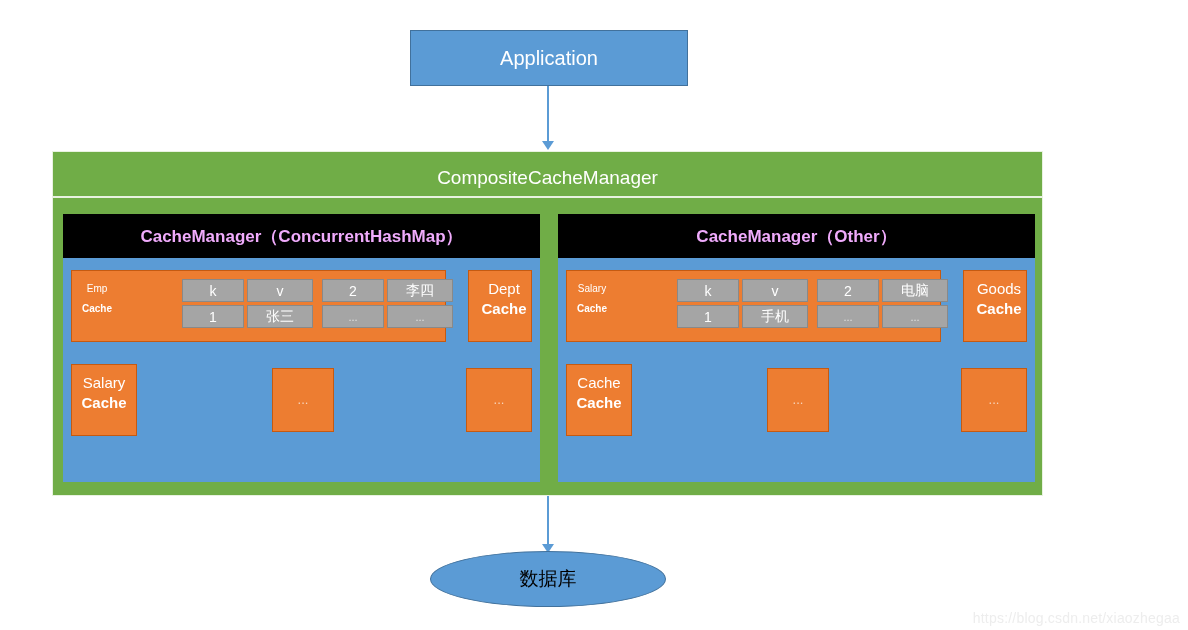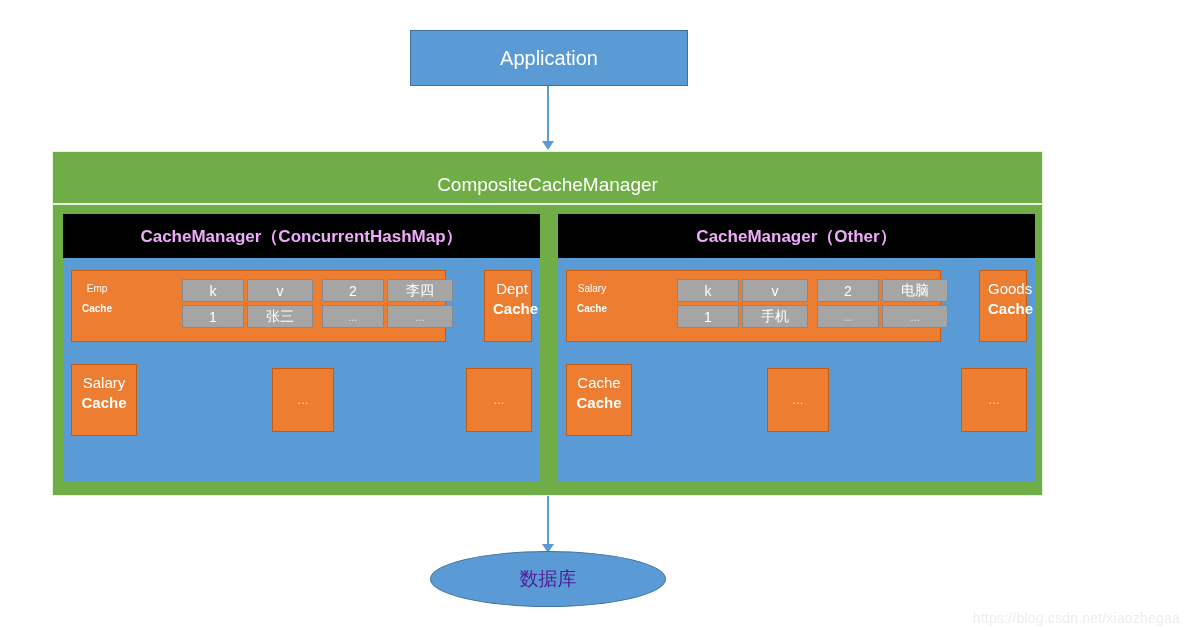--- a/index.html
+++ b/index.html
@@ -60,21 +60,21 @@
     top: 151px;
     width: 991px;
     height: 345px;
     background: #70AD47;
     box-sizing: border-box;
     border: 1px solid #E8F2E0;
   }
   .composite-title {
     position: absolute;
     left: 0;
-    top: 14px;
+    top: 7px;
     width: 100%;
     height: 39px;
     display: flex;
     align-items: center;
     justify-content: center;
     color: #ffffff;
     font-size: 19px;
     box-sizing: border-box;
     border-bottom: 2px solid #E8F2E0;
   }
@@ -159,21 +159,21 @@
     display: flex;
     align-items: center;
     justify-content: center;
     font-size: 13px;
     color: #F6D3BA;
   }
   .cache-right {
     position: absolute;
     right: 8px;
     top: 0;
-    width: 48px;
+    width: 64px;
     height: 72px;
     background: #ED7D31;
     border: 1px solid #C55A11;
     box-sizing: border-box;
     color: #ffffff;
     font-size: 15px;
     line-height: 20px;
     padding: 8px 0 9px 8px;
   }
   .cache-right.dots-only {
@@ -220,21 +220,21 @@
     left: 430px;
     top: 551px;
     width: 236px;
     height: 56px;
     background: #5B9BD5;
     border: 1px solid #41719C;
     border-radius: 50%;
     display: flex;
     align-items: center;
     justify-content: center;
-    color: #4c1d95;
+    color: #000000;
     font-size: 19px;
     box-sizing: border-box;
   }
 
   
   .watermark {
     position: absolute;
     right: 8px;
     bottom: 4px;
     color: #EDEDED;

